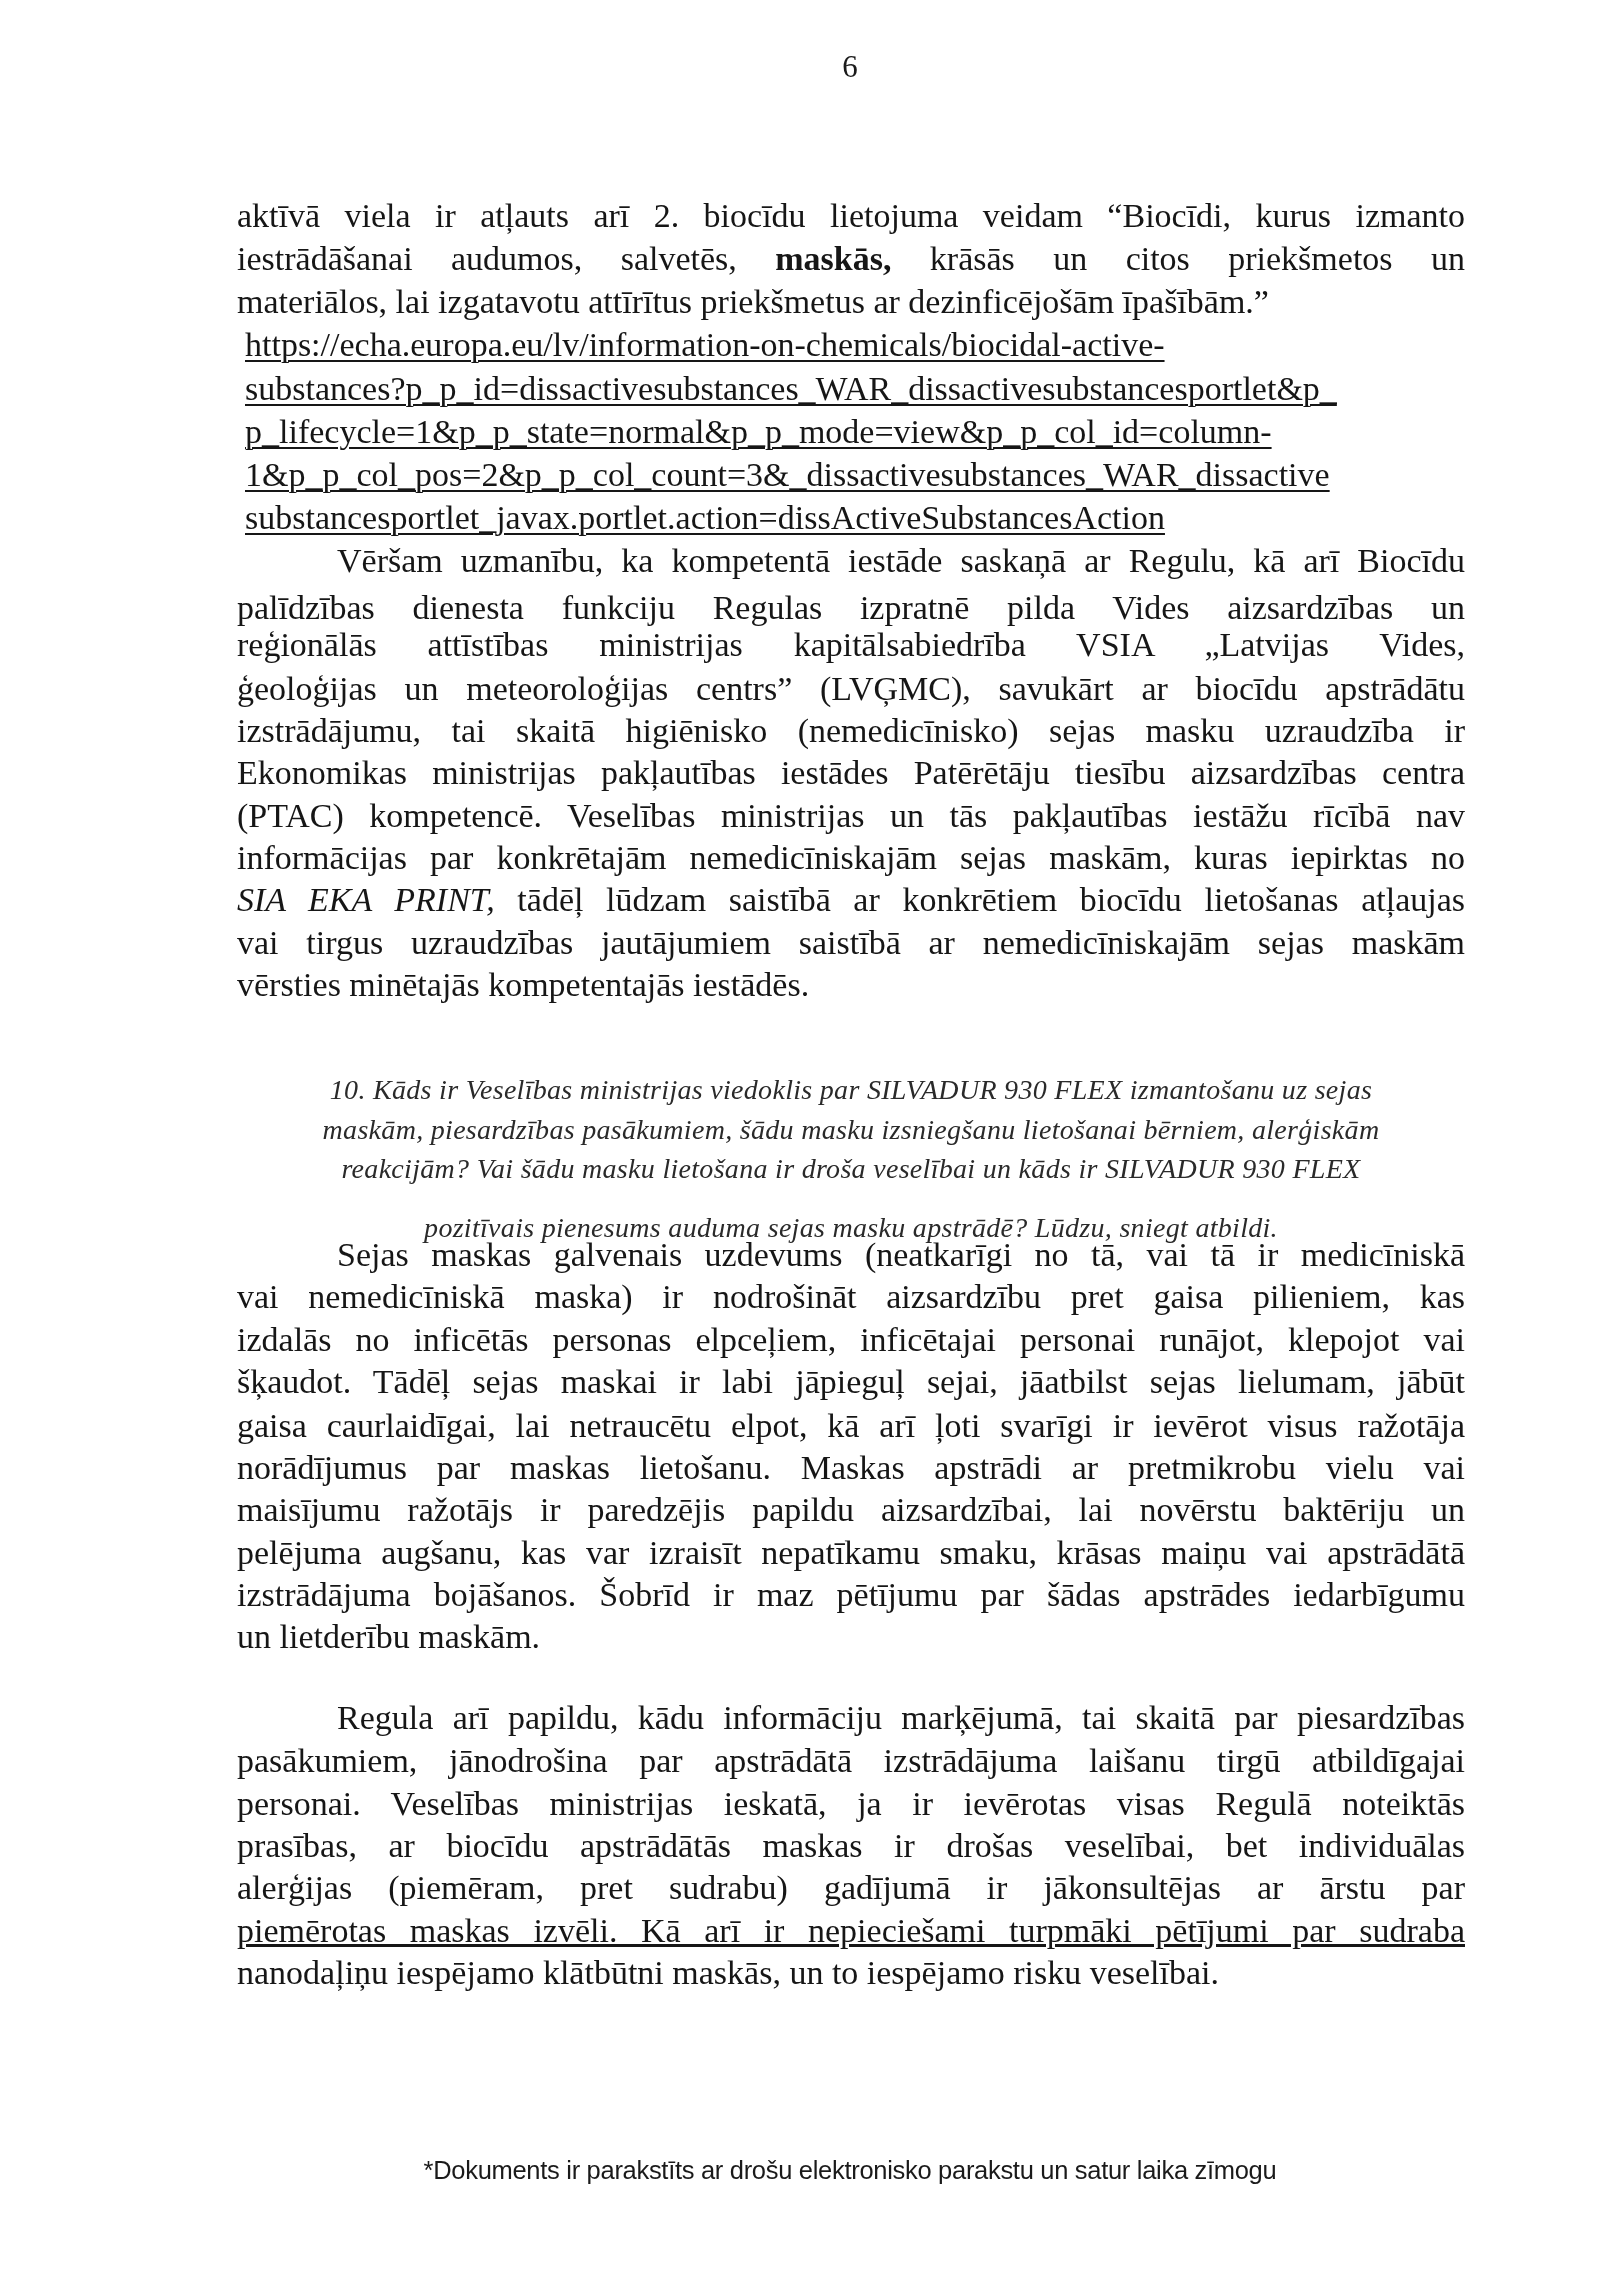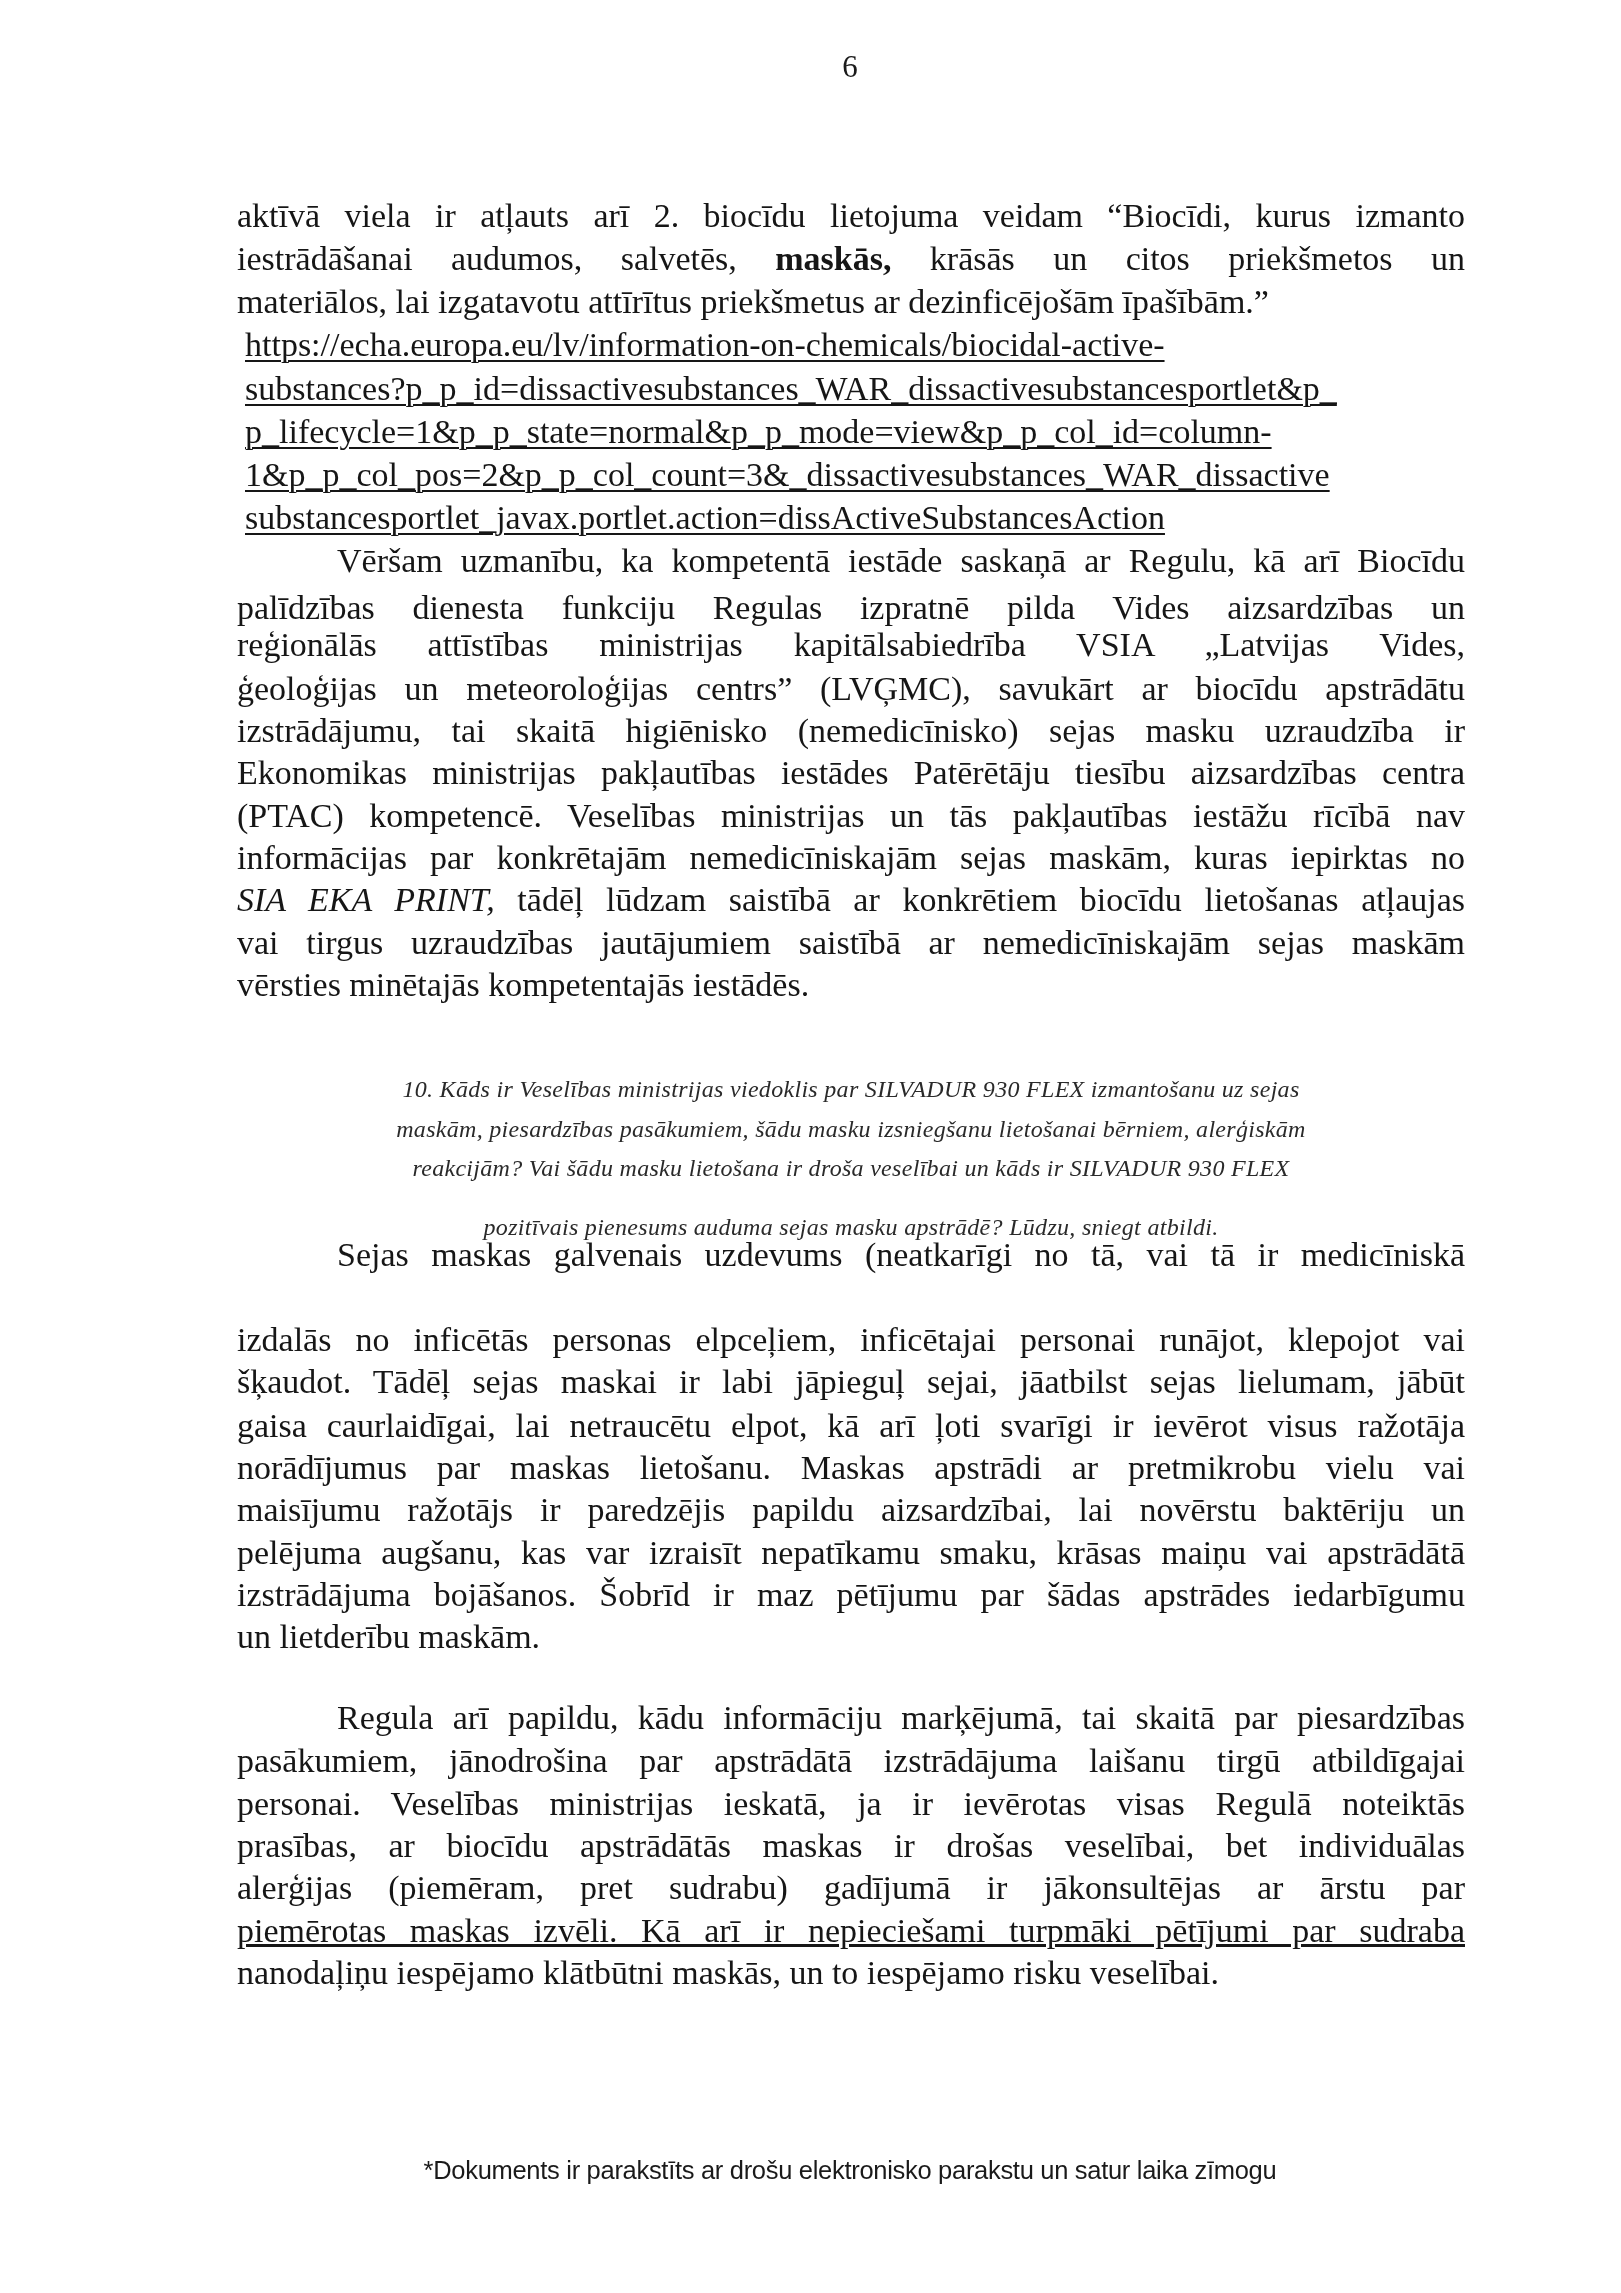--- a/index.html
+++ b/index.html
@@ -15,21 +15,21 @@
     white-space: nowrap; color: #161616;
     text-align: justify; text-align-last: justify;
   }
   .line.last { text-align-last: left; }
   .line.indent { padding-left: 100px; width: 1128px; }
   .line.url { text-decoration: underline; text-decoration-thickness: 2px; text-underline-offset: 3.9px; text-align-last: left; margin-left: 8px; }
   .b { font-weight: bold; }
   .i { font-style: italic; }
   .q {
     position: absolute; left: 237px; width: 1228px; height: 39px;
-    font-family: "Liberation Serif", serif; font-style: italic; font-size: 24px; line-height: 39px;
+    font-family: "Liberation Serif", serif; font-style: italic; font-size: 28px; line-height: 39px;
     text-align: center; white-space: nowrap; color: #2a2a2a; letter-spacing: 0.3px;
   }
   .footer {
     position: absolute; left: 0; width: 1700px; top: 2156px; text-align: center;
     font-family: "Liberation Sans", sans-serif; font-size: 25.5px; color: #1a1a1a; letter-spacing: -0.3px;
   }
 </style>
 </head>
 <body>
 
@@ -58,20 +58,21 @@
   <div class="line" style="top:878px;"><span class="i">SIA EKA PRINT,</span><span>  tādēļ lūdzam saistībā ar konkrētiem biocīdu lietošanas atļaujas</span></div>
   <div class="line" style="top:921px;">vai tirgus uzraudzības jautājumiem saistībā ar nemedicīniskajām sejas maskām</div>
   <div class="line last" style="top:963px;">vērsties minētajās kompetentajās iestādēs.</div>
 
   <div class="q" style="top:1070px;">10. Kāds ir Veselības ministrijas viedoklis par SILVADUR 930 FLEX  izmantošanu uz sejas</div>
   <div class="q" style="top:1110px;">maskām, piesardzības pasākumiem, šādu masku izsniegšanu lietošanai bērniem, alerģiskām</div>
   <div class="q" style="top:1149px;">reakcijām? Vai šādu masku lietošana ir droša veselībai un kāds ir SILVADUR 930 FLEX</div>
   <div class="q" style="top:1208px;">pozitīvais pienesums auduma sejas masku apstrādē? Lūdzu, sniegt atbildi.</div>
 
   <div class="line indent" style="top:1233px;">Sejas maskas galvenais uzdevums (neatkarīgi no tā, vai tā ir medicīniskā</div>
+  <div class="line" style="top:1275px;">vai nemedicīniskā maska) ir nodrošināt aizsardzību pret gaisa pilieniem, kas</div>
   <div class="line" style="top:1318px;">izdalās no inficētās personas elpceļiem, inficētajai personai runājot, klepojot vai</div>
   <div class="line" style="top:1360px;">šķaudot. Tādēļ sejas maskai ir labi jāpieguļ sejai, jāatbilst sejas lielumam, jābūt</div>
   <div class="line" style="top:1404px;">gaisa caurlaidīgai, lai netraucētu elpot,  kā arī ļoti svarīgi ir ievērot visus ražotāja</div>
   <div class="line" style="top:1446px;">norādījumus par maskas lietošanu. Maskas apstrādi ar pretmikrobu vielu vai</div>
   <div class="line" style="top:1488px;">maisījumu ražotājs ir paredzējis papildu aizsardzībai, lai novērstu baktēriju un</div>
   <div class="line" style="top:1531px;">pelējuma augšanu, kas var izraisīt nepatīkamu smaku, krāsas maiņu vai apstrādātā</div>
   <div class="line" style="top:1573px;">izstrādājuma bojāšanos. Šobrīd ir maz pētījumu par šādas apstrādes iedarbīgumu</div>
   <div class="line last" style="top:1615px;">un lietderību maskām.</div>
 
   <div class="line indent" style="top:1696px;">Regula arī papildu, kādu informāciju marķējumā, tai skaitā par piesardzības</div>

